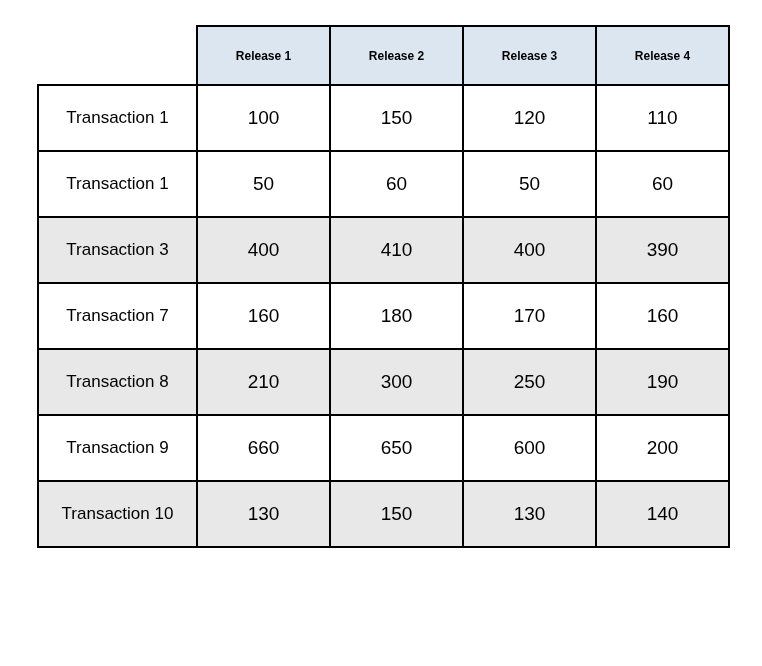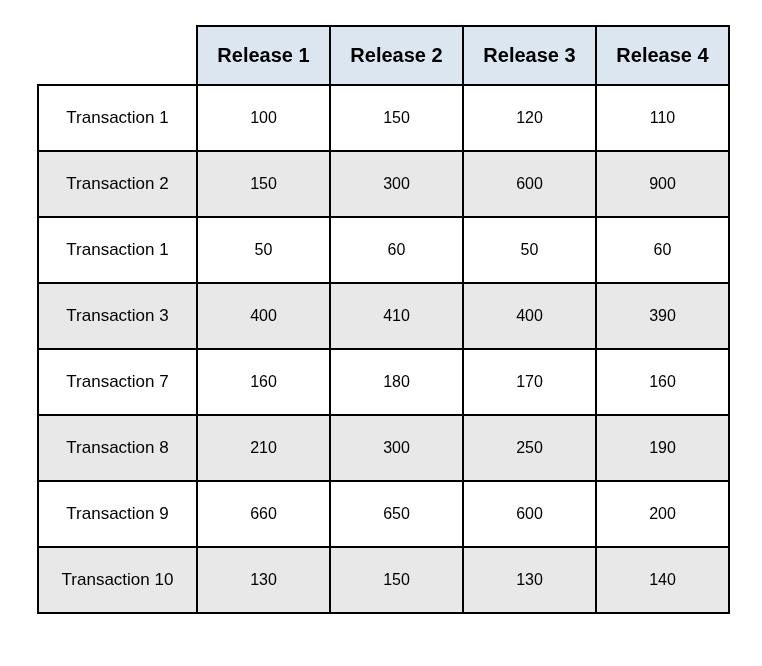--- a/index.html
+++ b/index.html
@@ -31,30 +31,30 @@
 
   
   #data-table th,
   #data-table td {
     border: 2px solid #000000;
     padding: 0;
     height: 56px;
     text-align: center;
     vertical-align: middle;
     color: #000000;
-    font-size: 16px;
+    font-size: 19px;
     font-weight: 400;
     white-space: nowrap;
   }
 
   
   #data-table thead th.release-head {
     background: #dce6f1;
     font-weight: bold;
-    font-size: 20px;
+    font-size: 12px;
     height: 57px;
   }
 
   
   #data-table thead th.corner-cell {
     border: none;
     background: transparent;
   }
 
   
@@ -97,27 +97,20 @@
       </tr>
     </thead>
     <tbody id="table-body">
         <tr class="plain">
           <th class="row-label">Transaction 1</th>
           <td class="value-cell">100</td>
           <td class="value-cell">150</td>
           <td class="value-cell">120</td>
           <td class="value-cell">110</td>
         </tr>
-        <tr class="shaded">
-          <th class="row-label">Transaction 2</th>
-          <td class="value-cell">150</td>
-          <td class="value-cell">300</td>
-          <td class="value-cell">600</td>
-          <td class="value-cell">900</td>
-        </tr>
         <tr class="plain">
           <th class="row-label">Transaction 1</th>
           <td class="value-cell">50</td>
           <td class="value-cell">60</td>
           <td class="value-cell">50</td>
           <td class="value-cell">60</td>
         </tr>
         <tr class="shaded">
           <th class="row-label">Transaction 3</th>
           <td class="value-cell">400</td>

